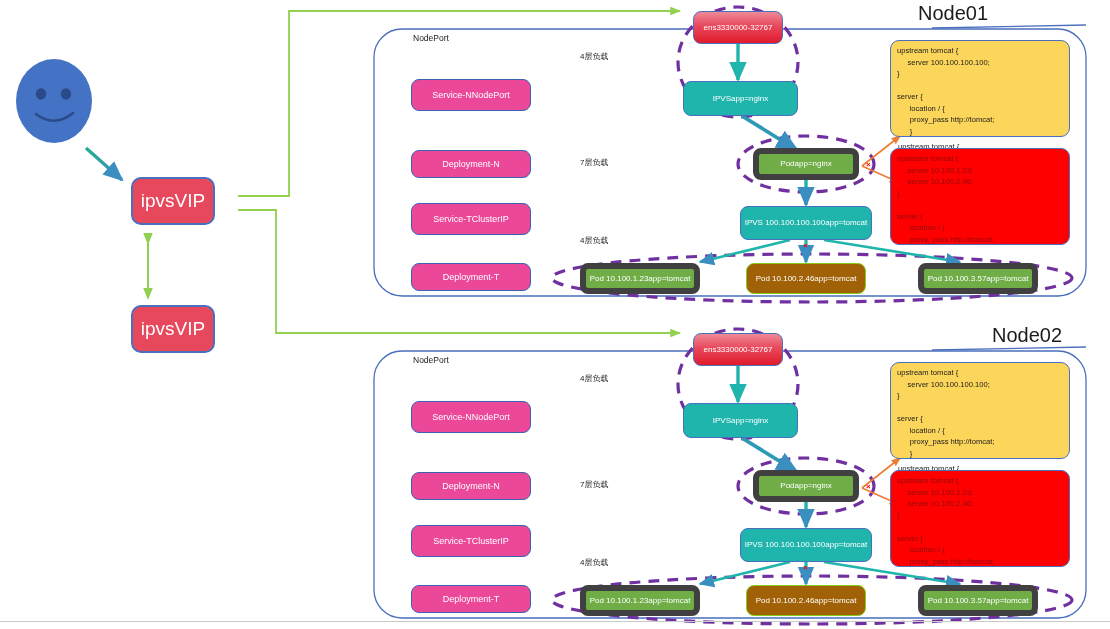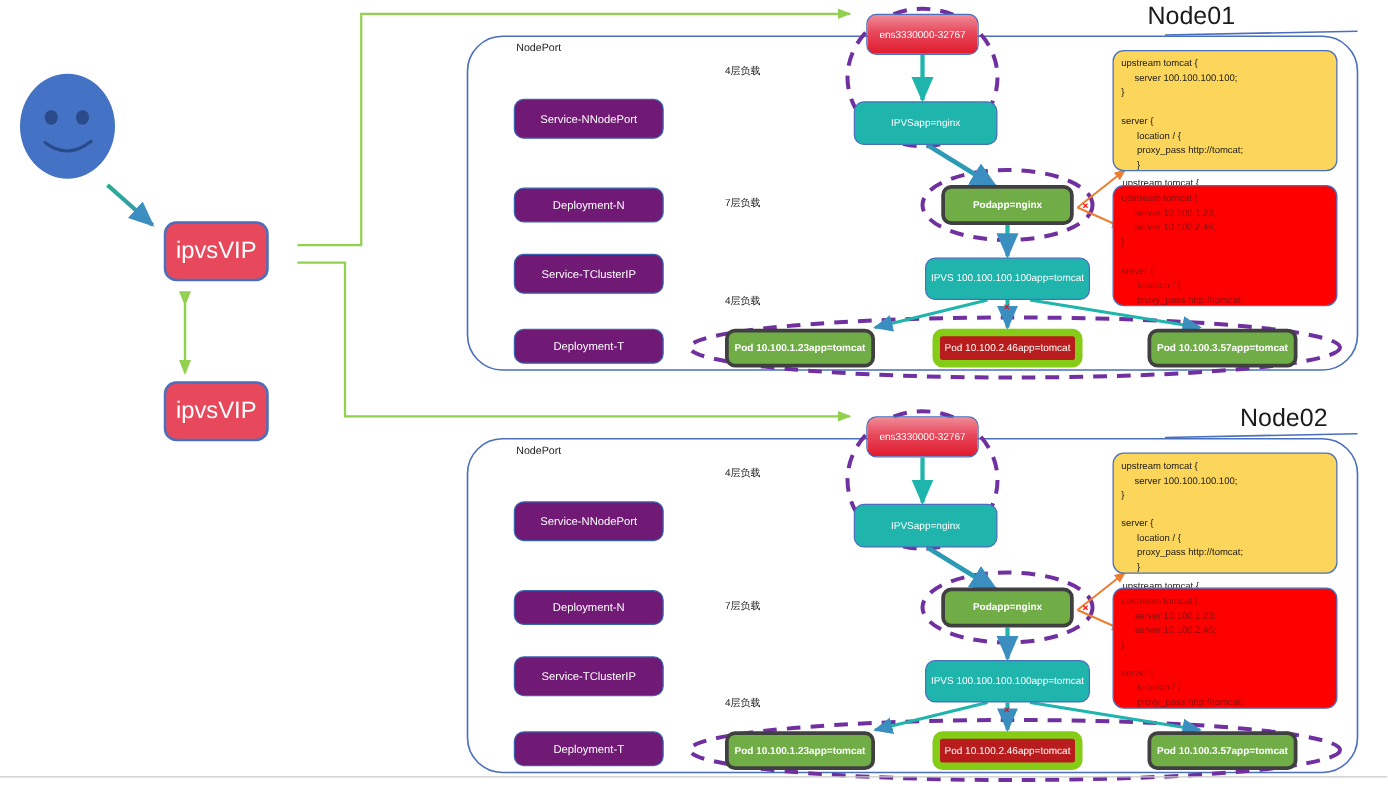--- a/index.html
+++ b/index.html
@@ -7,35 +7,35 @@
        font-family:"Liberation Sans","DejaVu Sans",sans-serif;}
   #stage{position:absolute;left:0;top:0;width:1110px;height:629px;}
   #svg-layer{position:absolute;left:0;top:0;width:1110px;height:629px;}
 
   .box{position:absolute;box-sizing:border-box;display:flex;flex-direction:row;
        align-items:center;justify-content:center;text-align:center;line-height:1.18;
        border-radius:7px;}
   .box span{display:block;white-space:nowrap;}
 
   
-  .blue{background:#701a75;border:1px solid #3a64b0;color:#ffffff;font-size:9px;border-radius:8px;}
+  .blue{background:#ec4899;border:1px solid #3a64b0;color:#ffffff;font-size:9px;border-radius:8px;}
   
   .vip{background:#e8485c;border:2px solid #4a6fbd;color:#ffffff;font-size:19px;border-radius:10px;
        line-height:1.25;}
   
   .keepalived{background:#7030a0;border:2px solid #4a6fbd;color:#ffffff;font-size:18px;border-radius:9px;}
   
   .ens33{background:linear-gradient(180deg,#ef8a96 0%,#e8485c 45%,#e01b2d 100%);
          border:1px solid #4a6fbd;color:#ffffff;font-size:8px;border-radius:8px;}
   
   .teal{background:#1fb5ac;border:1px solid #4a6fbd;color:#ffffff;font-size:8px;border-radius:8px;}
   
-  .green{background:#70ad47;border:3px solid #404040;color:#ffffff;font-size:8px;border-radius:8px;font-weight:bold;}
-  
-  .redpod{background:#b91c1c;border:6px solid #84cc16;color:#ffffff;font-size:8px;border-radius:8px;}
+  .green{background:#70ad47;border:6px solid #404040;color:#ffffff;font-size:8px;border-radius:8px;}
+  
+  .redpod{background:#a16207;border:1px solid #84cc16;color:#ffffff;font-size:8px;border-radius:8px;}
 
   
   .code{position:absolute;box-sizing:border-box;border:1px solid #4a6fbd;border-radius:9px;
         font-size:7.6px;line-height:1.52;padding:4px 6px 2px 6px;white-space:pre;
         font-family:"Liberation Sans","DejaVu Sans",sans-serif;overflow:hidden;}
   .code.yellow{background:#fcd55b;color:#1b1b1b;}
   .code.red{background:#fe0000;color:#8f0b0b;}
 
   .nodelabel{position:absolute;font-size:20px;color:#1b1b1b;white-space:nowrap;}
   .caption{position:absolute;font-size:8px;color:#1b1b1b;white-space:nowrap;}

